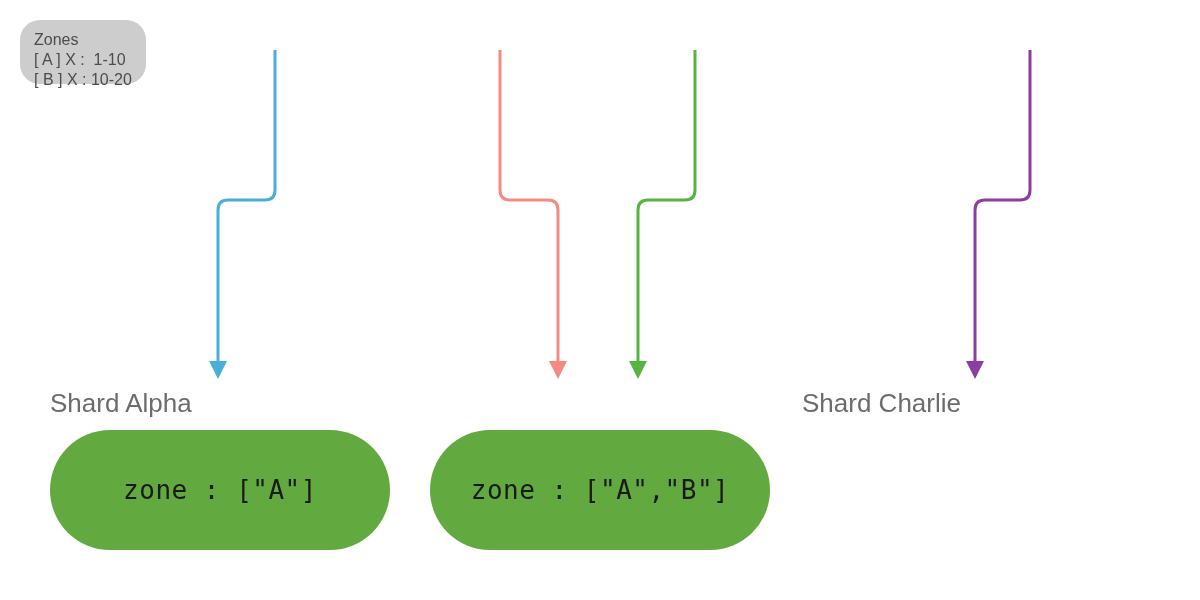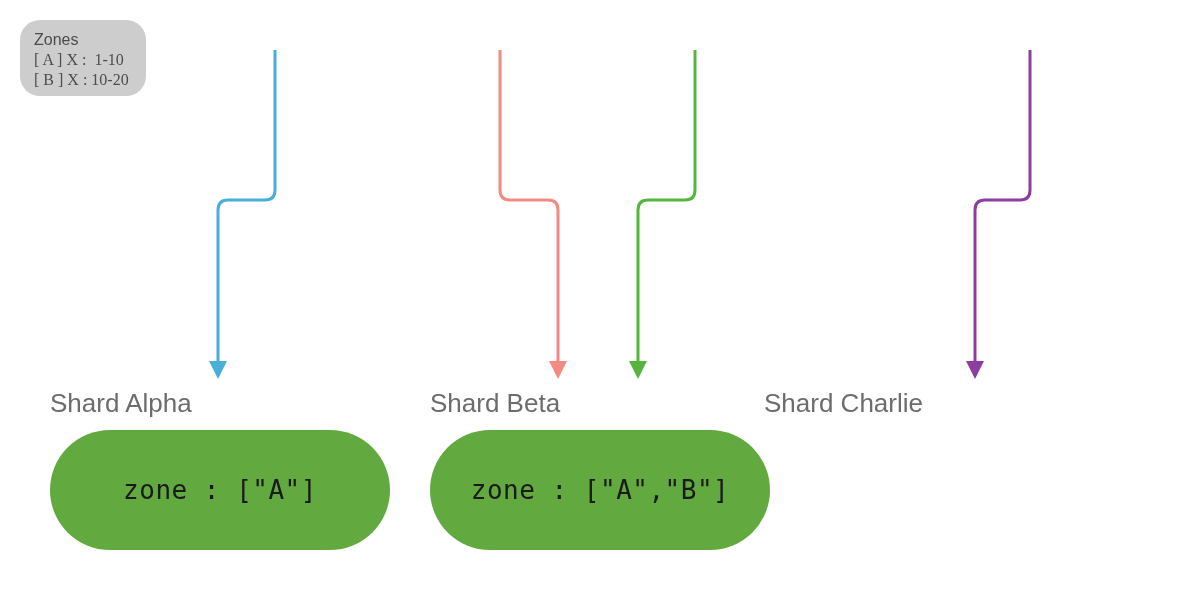--- a/index.html
+++ b/index.html
@@ -16,35 +16,35 @@
     width: 1200px;
     height: 600px;
   }
 
   
   .zones-box {
     position: absolute;
     left: 20px;
     top: 20px;
     width: 126px;
-    height: 76px;
+    height: 64px;
     background: #cdcdcd;
     border-radius: 20px;
     padding: 10px 14px 20px 14px;
     box-sizing: border-box;
     color: #4c4c4c;
     font-size: 16px;
     line-height: 20px;
   }
   .zones-title {
     margin-bottom: 0px;
   }
   .zones-row {
     white-space: pre;
-    font-family: Liberation Serif, serif;
+    font-family: Liberation Sans, sans-serif;
   }
 
   
   .shard-label {
     position: absolute;
     top: 388px;
     color: #6c6c6c;
     font-size: 26px;
     text-align: left;
     width: 340px;
@@ -109,20 +109,19 @@
       <path d="M 500 50 L 500 190 Q 500 200 510 200 L 548 200 Q 558 200 558 210 L 558 370" fill="none" stroke="#f48b82" stroke-width="3" stroke-linecap="butt" marker-end="url(#head-coral)"></path>
       <path d="M 695 50 L 695 190 Q 695 200 685 200 L 648 200 Q 638 200 638 210 L 638 370" fill="none" stroke="#55b53f" stroke-width="3" stroke-linecap="butt" marker-end="url(#head-green)"></path>
       <path d="M 1030 50 L 1030 190 Q 1030 200 1020 200 L 985 200 Q 975 200 975 210 L 975 370" fill="none" stroke="#8b3ea0" stroke-width="3" stroke-linecap="butt" marker-end="url(#head-purple)"></path>
     </svg>
 
   <div class="shard-label" style="left:50px">Shard Alpha</div>
   <div class="shard-pill" style="left:50px">
     <span class="shard-pill-text">zone : ["A"]</span>
   </div>
 
-  <div class="shard-label" style="left:430px">Shard Beta</div>
   <div class="shard-pill" style="left:430px">
     <span class="shard-pill-text">zone : ["A","B"]</span>
   </div>
 
-  <div class="shard-label" style="left:764px">Shard Charlie</div>
+  <div class="shard-label" style="left:802px">Shard Charlie</div>
 
 </div>
 
 </body></html>

